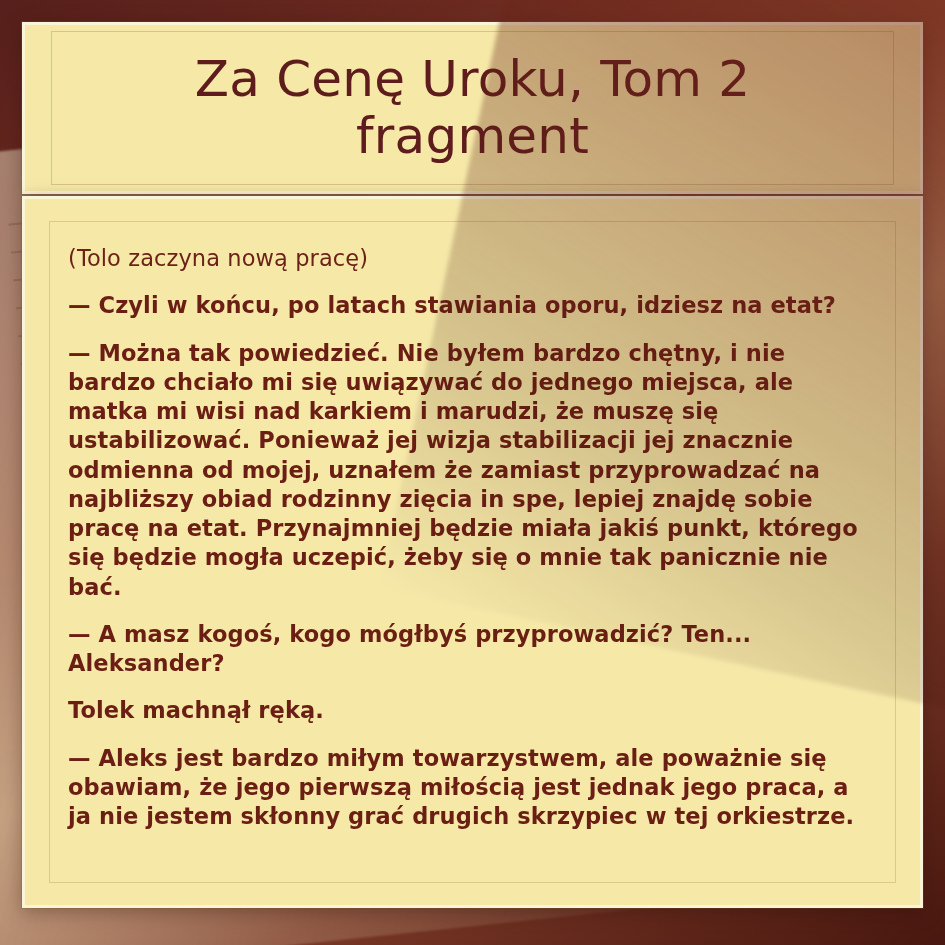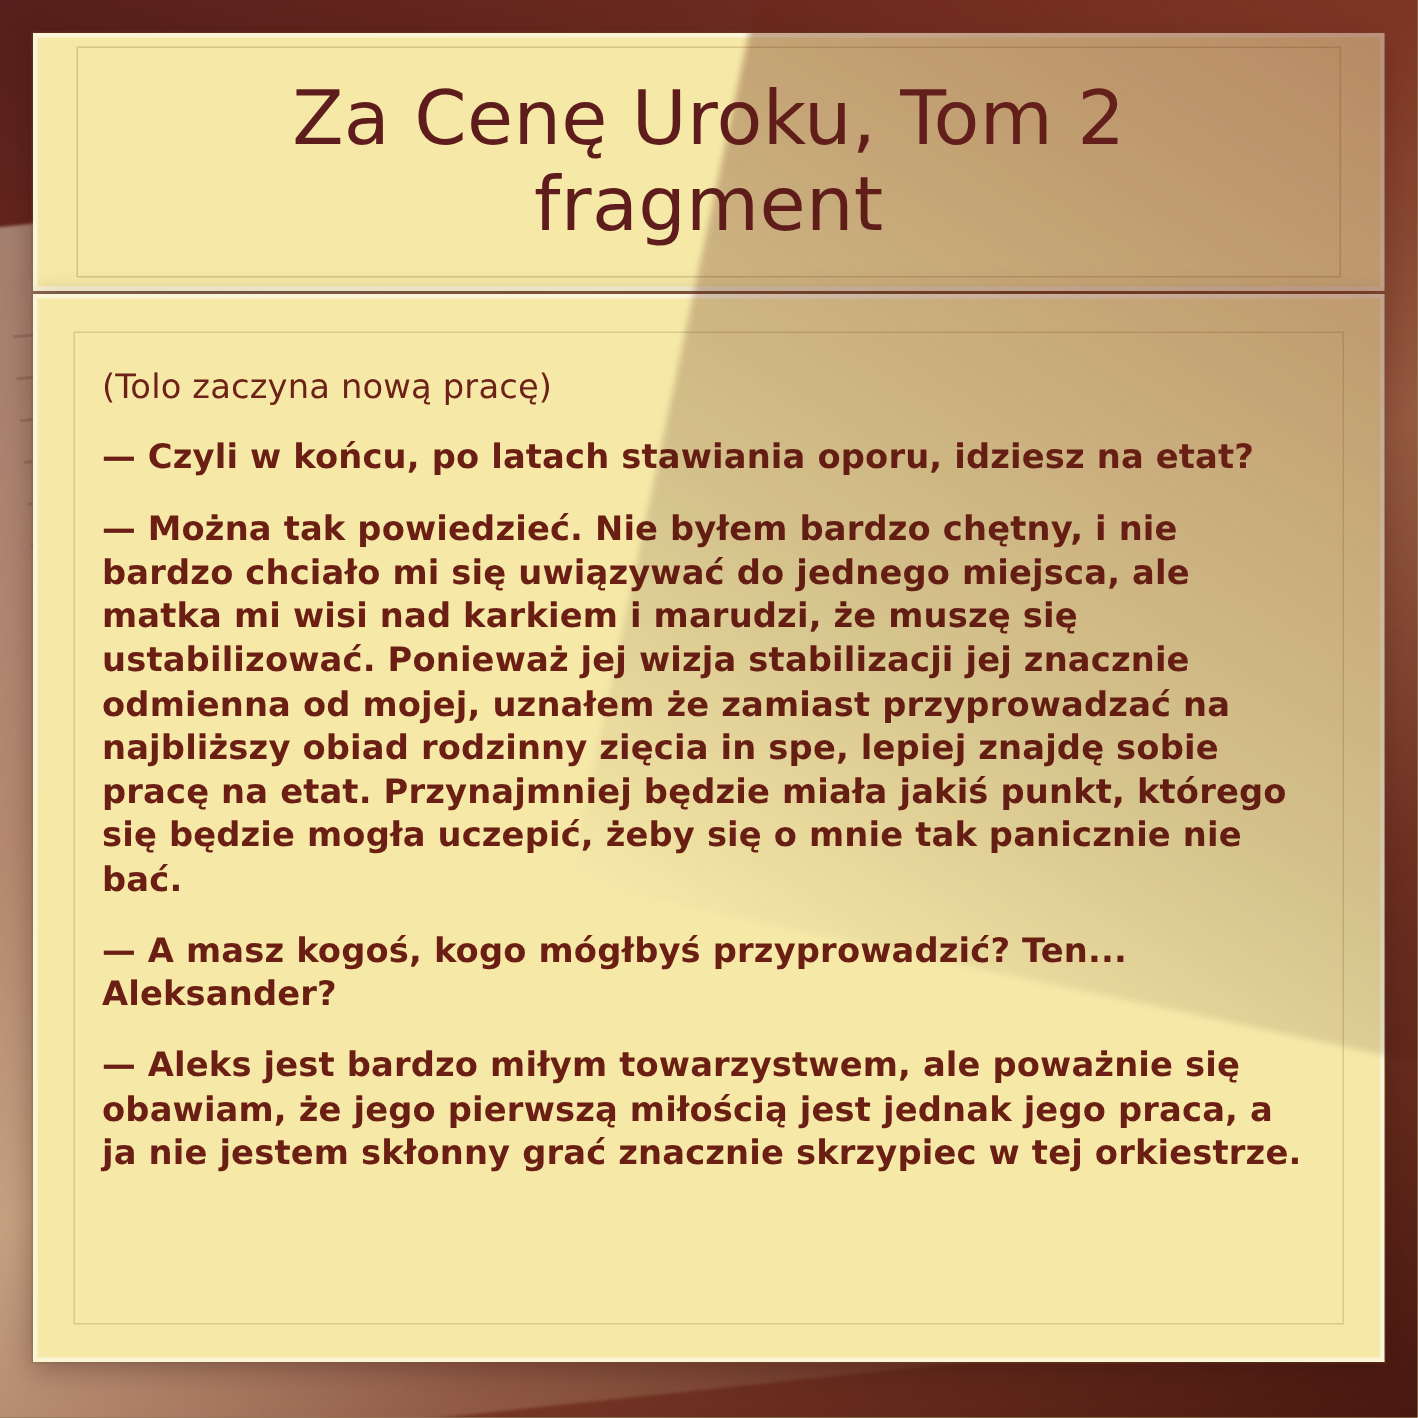--- a/index.html
+++ b/index.html
@@ -163,17 +163,18 @@
 fragment</div>
     </div>
   </div>
 
   <div class="card" id="body-card">
     <div class="inner">
       <p class="para note">(Tolo zaczyna nową pracę)</p>
       <p class="para">— Czyli w końcu, po latach stawiania oporu, idziesz na etat?</p>
       <p class="para">— Można tak powiedzieć. Nie byłem bardzo chętny, i nie bardzo chciało mi się uwiązywać do jednego miejsca, ale matka mi wisi nad karkiem i marudzi, że muszę się ustabilizować. Ponieważ jej wizja stabilizacji jej znacznie odmienna od mojej, uznałem że zamiast przyprowadzać na najbliższy obiad rodzinny zięcia in spe, lepiej znajdę sobie pracę na etat. Przynajmniej będzie miała jakiś punkt, którego się będzie mogła uczepić, żeby się o mnie tak panicznie nie bać.</p>
       <p class="para">— A masz kogoś, kogo mógłbyś przyprowadzić? Ten... Aleksander?</p>
-      <p class="para">— Aleks jest bardzo miłym towarzystwem, ale poważnie się obawiam, że jego pierwszą miłością jest jednak jego praca, a ja nie jestem skłonny grać znacznie skrzypiec w tej orkiestrze.</p>
+      <p class="para">Tolek machnął ręką.</p>
+      <p class="para">— Aleks jest bardzo miłym towarzystwem, ale poważnie się obawiam, że jego pierwszą miłością jest jednak jego praca, a ja nie jestem skłonny grać drugich skrzypiec w tej orkiestrze.</p>
     </div>
   </div>
 
 </div>
 
 </body></html>

